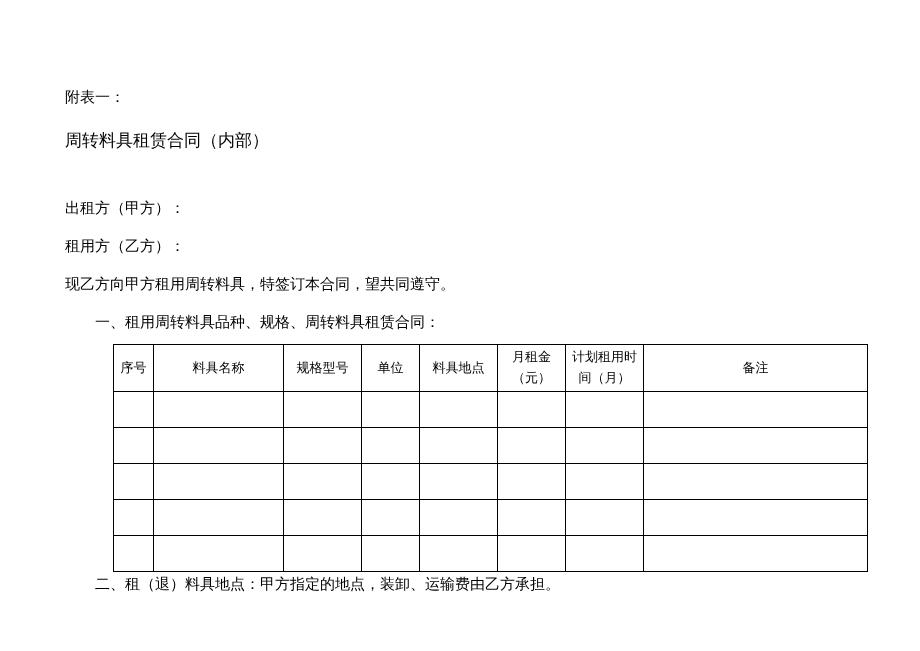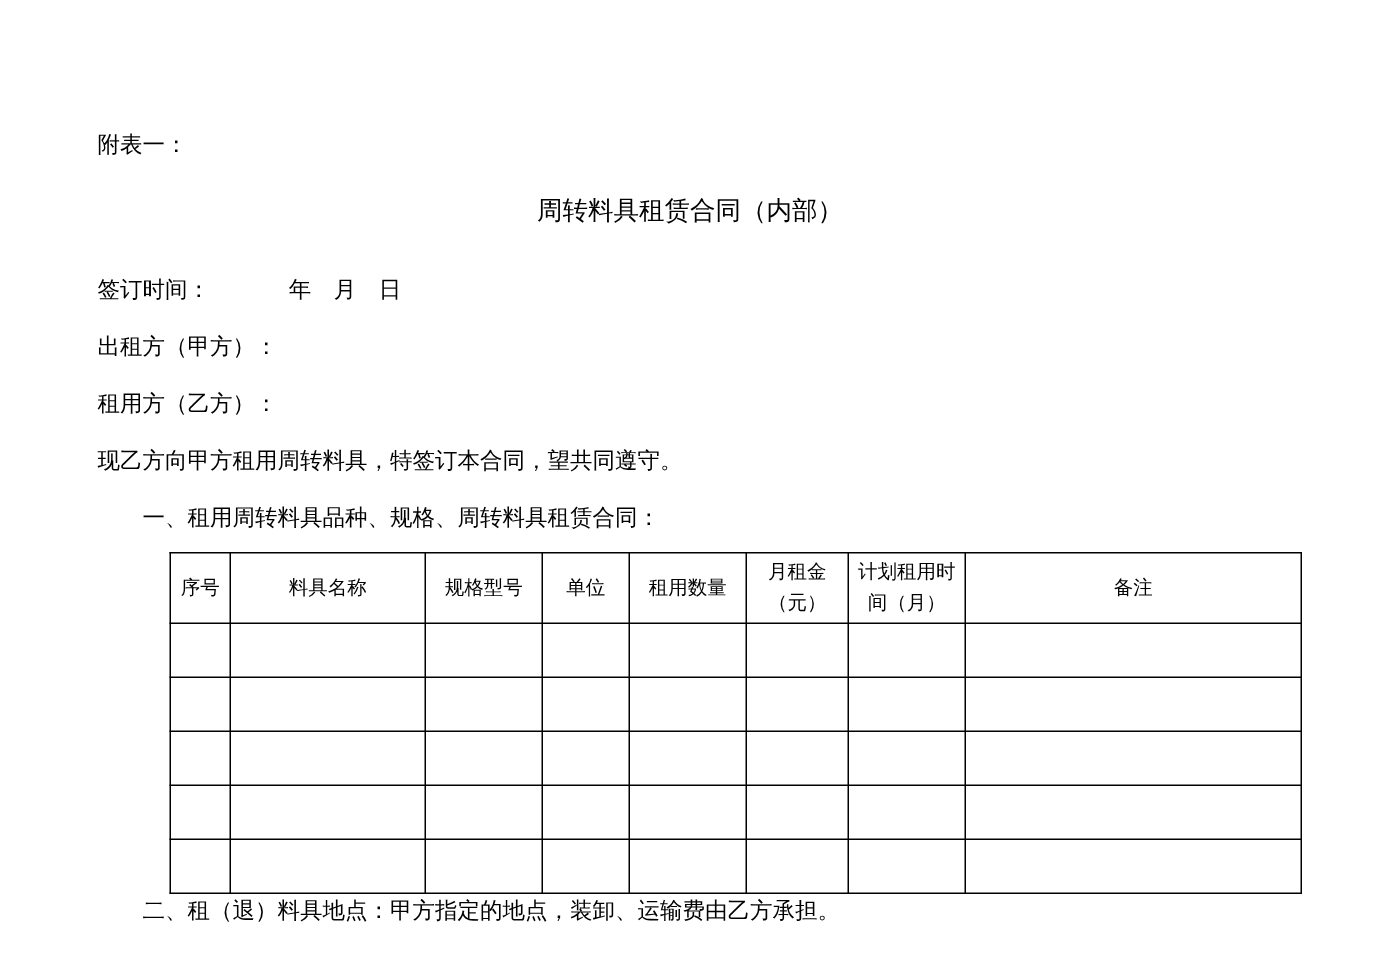--- a/index.html
+++ b/index.html
@@ -14,21 +14,20 @@
       height: 651px;
       padding: 85px 65px 0 65px;
       color: #000;
       font-size: 15px;
       line-height: 1.6;
     }
     .attachment-label {
       margin-bottom: 18px;
     }
     .title {
-      text-align: center;
       font-size: 17px;
       margin-bottom: 28px;
     }
     .info-line {
       margin-bottom: 14px;
     }
     .signing-line {
       display: flex;
     }
     .signing-left {
@@ -75,43 +74,38 @@
     }
   </style>
 </head>
 <body>
 
 <div class="attachment-label">附表一：</div>
 
 <div class="title">周转料具租赁合同（内部）</div>
 
 <div class="info-line signing-line">
-  <span class="signing-left">
-    <span>签订时间：</span>
-    <span>　　　</span>
-    <span>年　月　日</span>
-  </span>
 </div>
 
 <div class="info-line">出租方（甲方）：</div>
 
 <div class="info-line">租用方（乙方）：</div>
 
 <div class="info-line">现乙方向甲方租用周转料具，特签订本合同，望共同遵守。</div>
 
 <div class="section-heading">一、租用周转料具品种、规格、周转料具租赁合同：</div>
 
 <table>
   <thead>
     <tr>
       <th class="col-seq">序号</th>
       <th class="col-name">料具名称</th>
       <th class="col-spec">规格型号</th>
       <th class="col-unit">单位</th>
-      <th class="col-qty">租用数量</th>
+      <th class="col-qty">料具地点</th>
       <th class="col-rent">月租金（元）</th>
       <th class="col-time">计划租用时间（月）</th>
       <th class="col-remark">备注</th>
     </tr>
   </thead>
   <tbody>
     <tr>
         <td></td>
         <td></td>
         <td></td>

